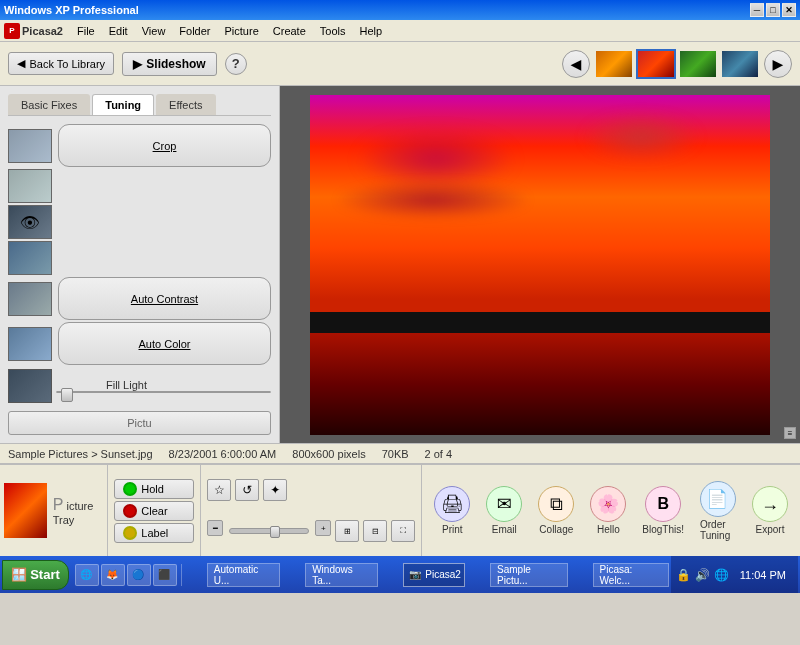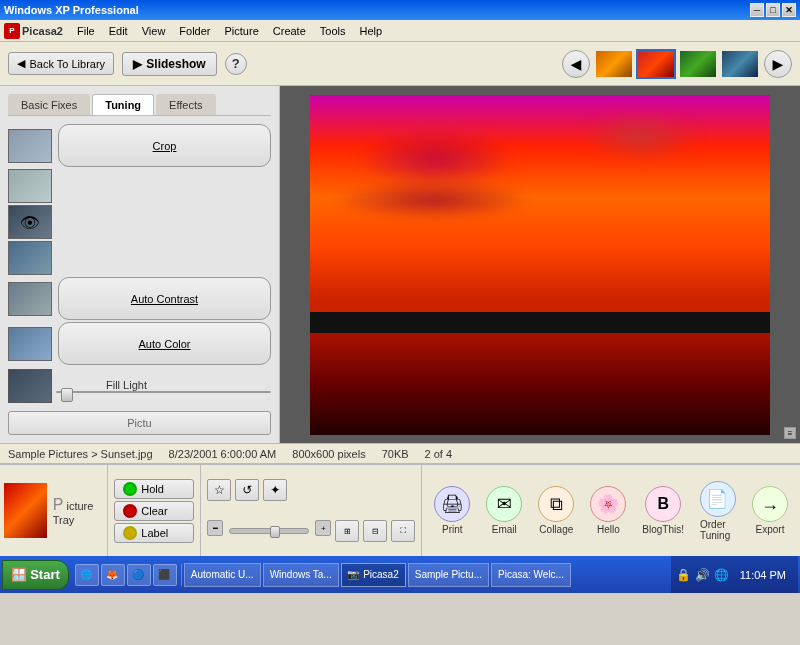--- a/index.html
+++ b/index.html
@@ -266,21 +266,21 @@
       border-radius: 0 12px 12px 0;
       color: white; font-weight: bold; font-size: 13px; height: 30px;
     }
     .taskbar-items { display: flex; gap: 2px; flex: 1; }
     .taskbar-item {
       display: flex; align-items: center; gap: 3px;
       background: rgba(255,255,255,0.15);
       border: 1px solid rgba(255,255,255,0.3);
       padding: 2px 6px; cursor: pointer;
       color: white; font-size: 10px; height: 24px;
-      max-width: 120px; overflow: hidden;
+      max-width: 120px; overflow: hidden; margin-left: 23px;
     }
     .taskbar-item.active { background: rgba(0,0,0,0.2); border-color: rgba(255,255,255,0.5); }
     .taskbar-icon { color: white; font-size: 12px; cursor: pointer; }
     .taskbar-time { color: white; font-size: 11px; padding: 0 6px; }
     .taskbar-tray { display: flex; align-items: center; gap: 4px; background: rgba(0,0,50,0.3); padding: 2px 6px; height: 100%; }
 
     .scroll-indicator { position: absolute; bottom: 4px; right: 4px; width: 12px; height: 12px; background: rgba(200,200,200,0.8); border: 1px solid #999; font-size: 8px; display: flex; align-items: center; justify-content: center; }
   </style>
 </head>
 <body>

